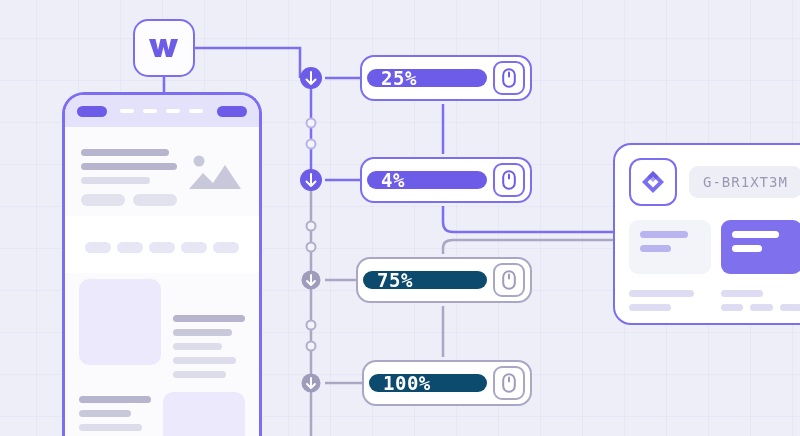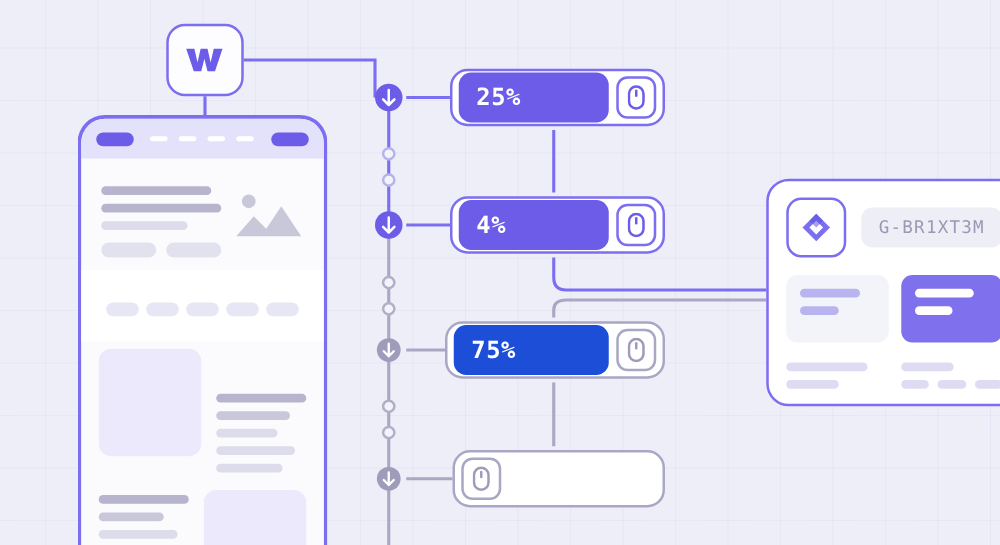--- a/index.html
+++ b/index.html
@@ -115,33 +115,33 @@
     box-sizing: border-box;
     display: flex;
     align-items: center;
     padding: 5px;
     gap: 6px;
   }
   .pill-card.active { border: 2.5px solid #7c6ef0; }
   .pill-card.muted  { border: 2.5px solid #a9a7c4; }
 
   .bar {
-    height: 40px;
+    height: 18px;
     border-radius: 10px;
     display: flex;
     align-items: center;
     padding-left: 14px;
     color: #ffffff;
     font-size: 19px;
     font-weight: bold;
     letter-spacing: 0.5px;
     font-family: "DejaVu Sans Mono", monospace;
   }
   .bar.active { background: #6c5ce7; }
-  .bar.muted  { background: #1d4ed8; }
+  .bar.muted  { background: #0c4a6e; }
 
   .mouse-btn {
     width: 32px; height: 34px;
     border-radius: 9px;
     background: #ffffff;
     box-sizing: border-box;
     display: flex; align-items: center; justify-content: center;
     flex: none;
   }
   .mouse-btn.active { border: 2px solid #7c6ef0; }
@@ -336,20 +336,21 @@
     <div class="bar muted" style="width:114px;">75%</div>
     <div class="mouse-btn muted">
       <svg width="14" height="20" viewBox="0 0 14 20" xmlns="http://www.w3.org/2000/svg">
         <rect x="1.2" y="1.2" width="11.6" height="17.6" rx="5.8" fill="none" stroke="#9e9cba" stroke-width="2"></rect>
         <path d="M7 4.5 L7 8.5" stroke="#9e9cba" stroke-width="2" stroke-linecap="round"></path>
       </svg>
     </div>
   </div>
 
   <div class="pill-card muted" style="left:362px; top:360px; width:170px;">
+    <div class="bar muted" style="width:108px;">100%</div>
     <div class="mouse-btn muted">
       <svg width="14" height="20" viewBox="0 0 14 20" xmlns="http://www.w3.org/2000/svg">
         <rect x="1.2" y="1.2" width="11.6" height="17.6" rx="5.8" fill="none" stroke="#9e9cba" stroke-width="2"></rect>
         <path d="M7 4.5 L7 8.5" stroke="#9e9cba" stroke-width="2" stroke-linecap="round"></path>
       </svg>
     </div>
   </div>
 
   <div class="panel">
     <div class="panel-head">

